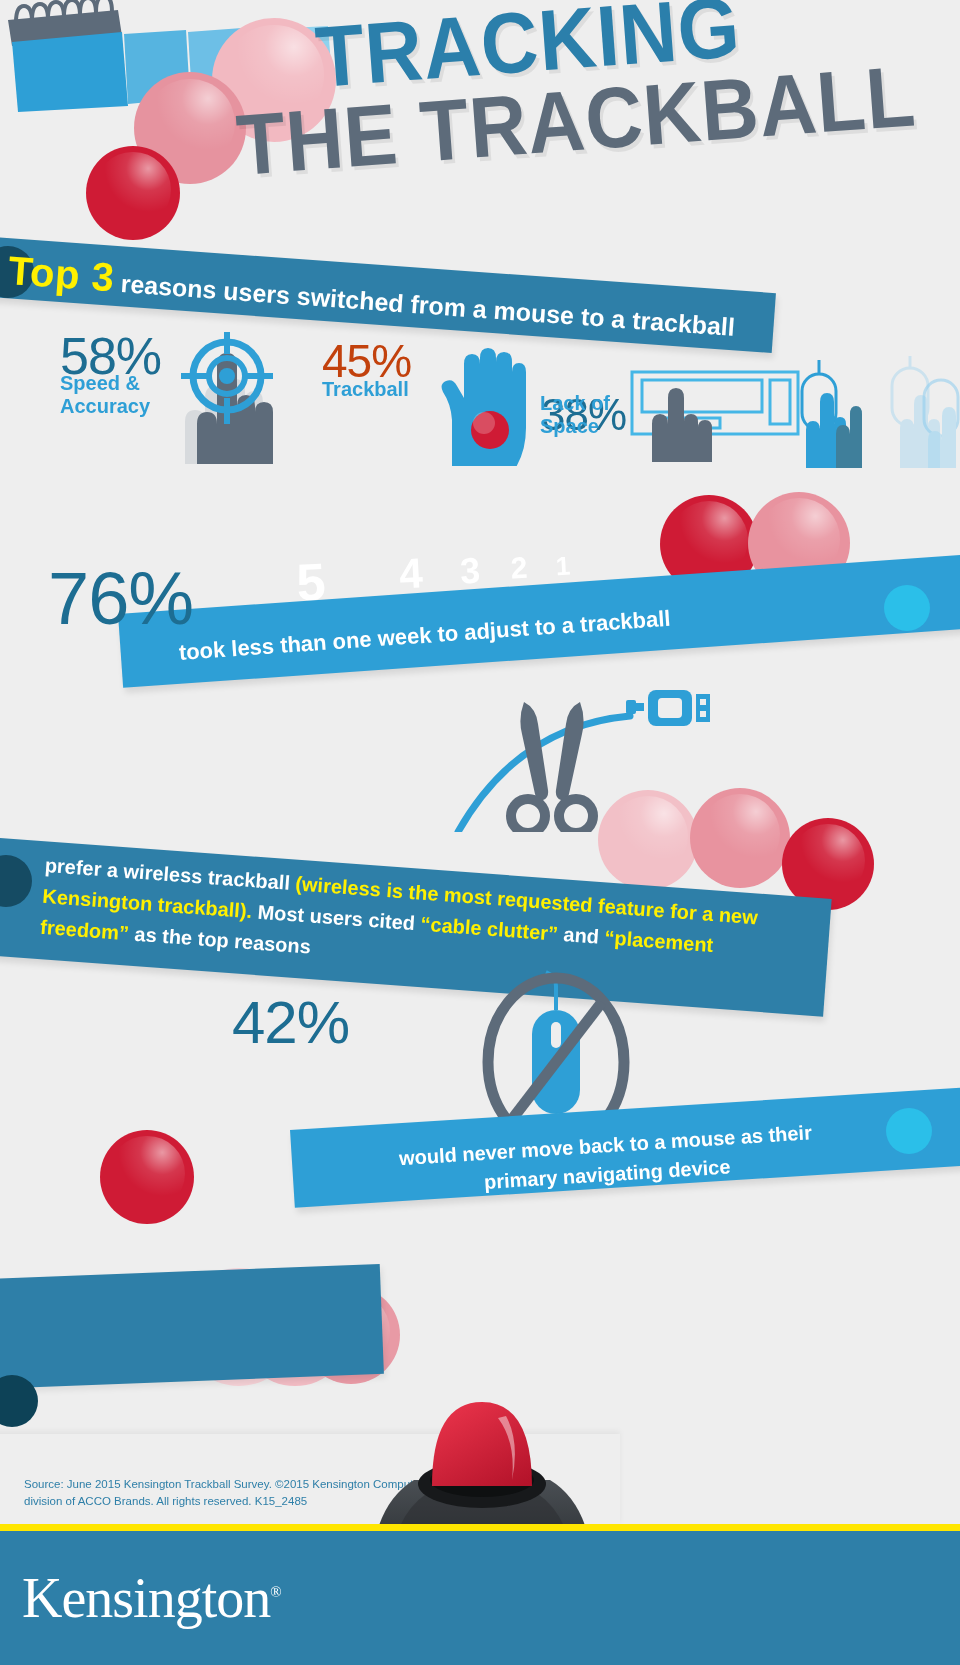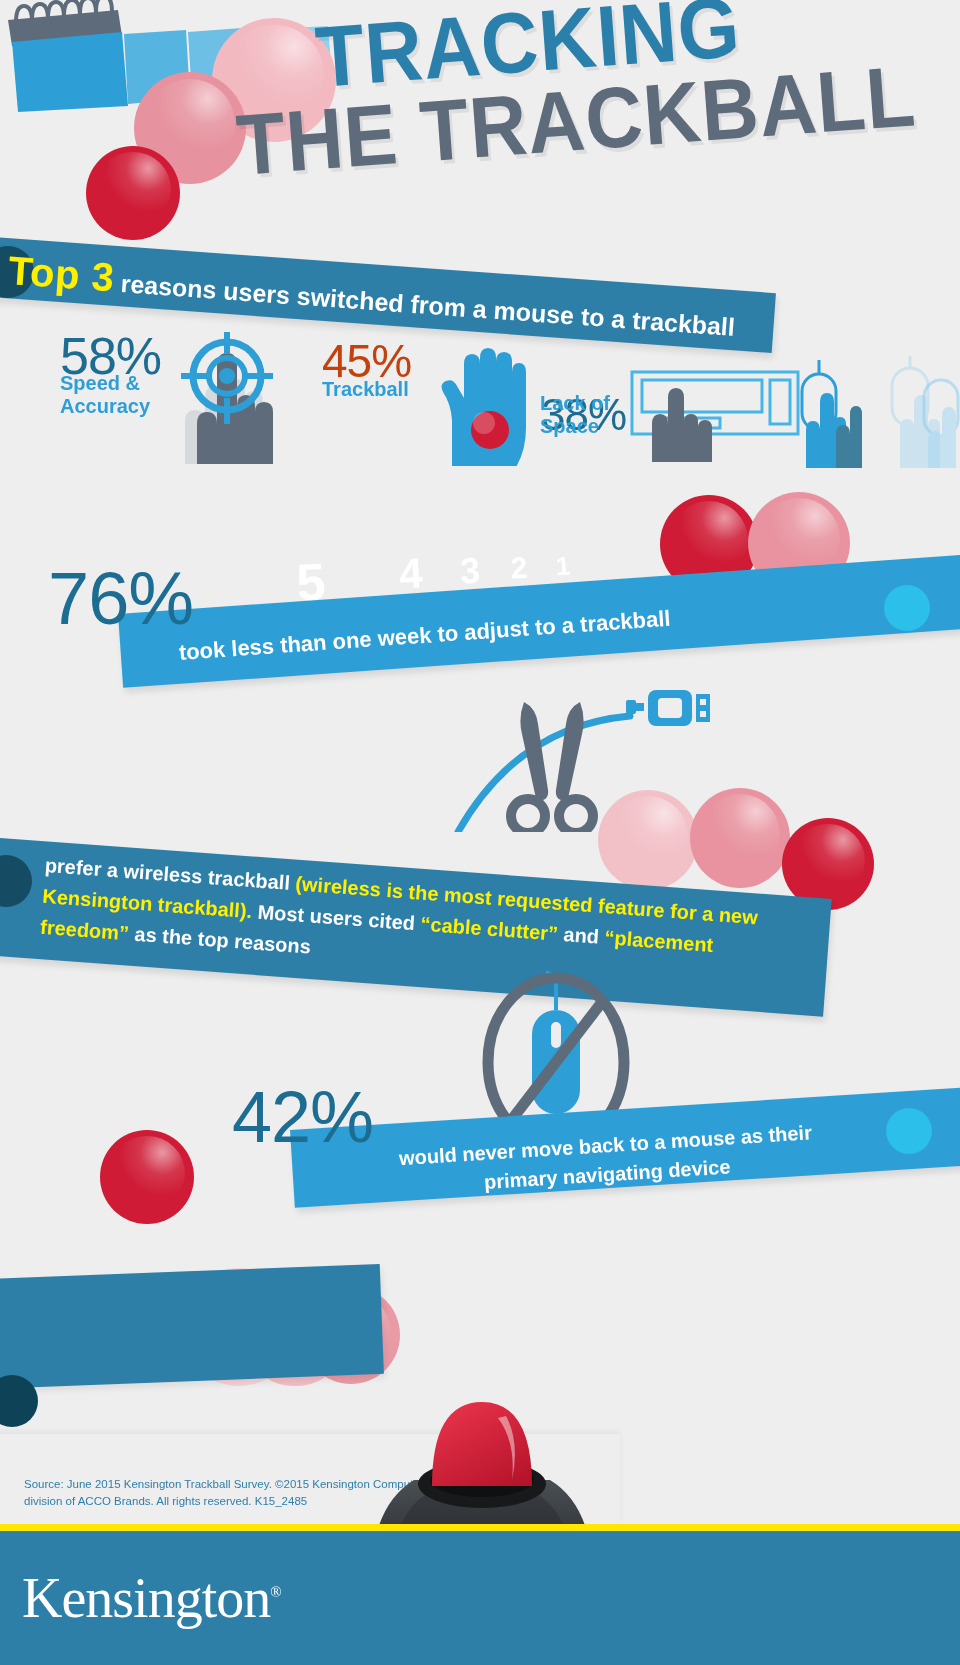--- a/index.html
+++ b/index.html
@@ -92,21 +92,21 @@
   .pct {
     position:absolute; font-weight:normal;
     font-family:"Liberation Sans Narrow","Liberation Sans",sans-serif;
     letter-spacing:-1px;
   }
   #pct-58 { left:60px; top:326px; font-size:52px; color:#1d6d92; }
   #pct-45 { left:322px; top:334px; font-size:46px; color:#c2410c; }
   #pct-38 { left:541px; top:352px; font-size:44px; color:#1d6d92;margin-top:38px; }
   #pct-76 { left:48px; top:556px; font-size:74px; color:#1d6d92; }
   #pct-69 { left:218px; top:742px; font-size:66px; color:#2e9fd6; }
-  #pct-42 { left:232px; top:1076px; font-size:72px; color:#1d6d92; }
+  #pct-42 { left:232px; top:988px; font-size:60px; color:#1d6d92; }
 
   .sub {
     position:absolute; font-weight:bold; color:#2e9fd6;
     font-family:"Liberation Sans Narrow","Liberation Sans",sans-serif;
     font-size:20px; line-height:23px;
   }
   #sub-58 { left:60px; top:372px; }
   #sub-45 { left:322px; top:378px; }
   #sub-38 { left:540px; top:392px; text-align:left; width:74px; }
 

